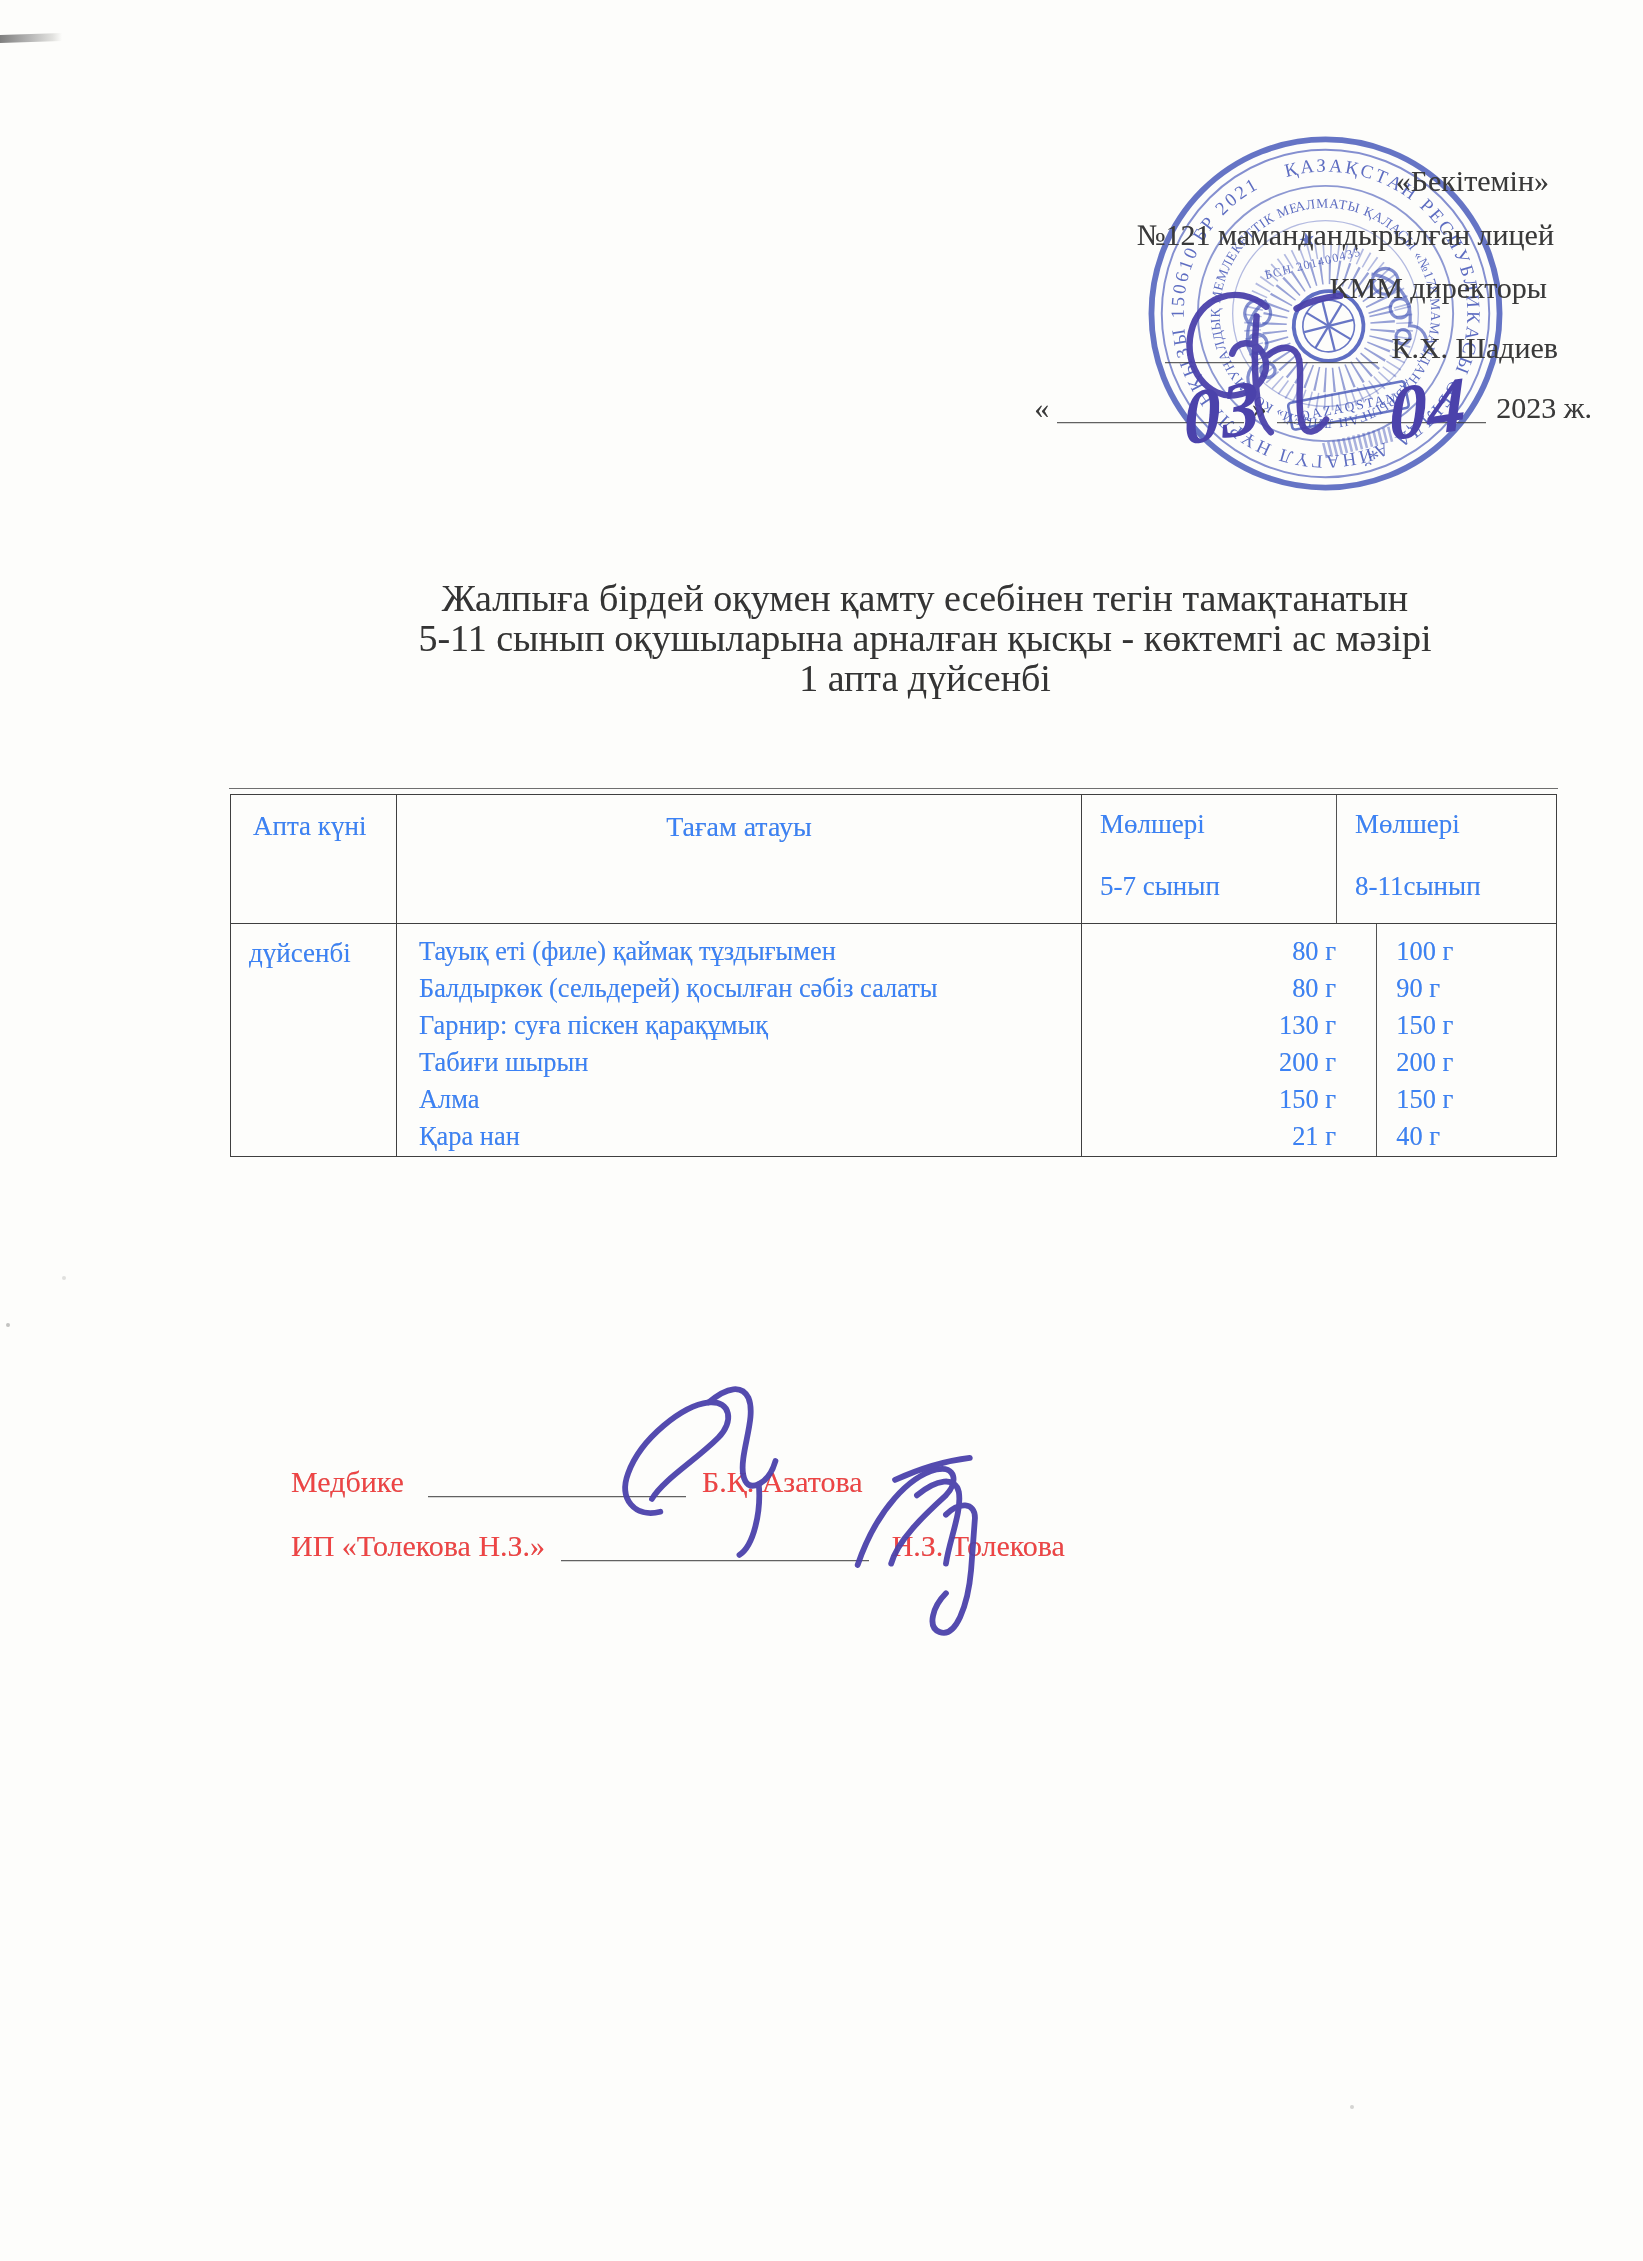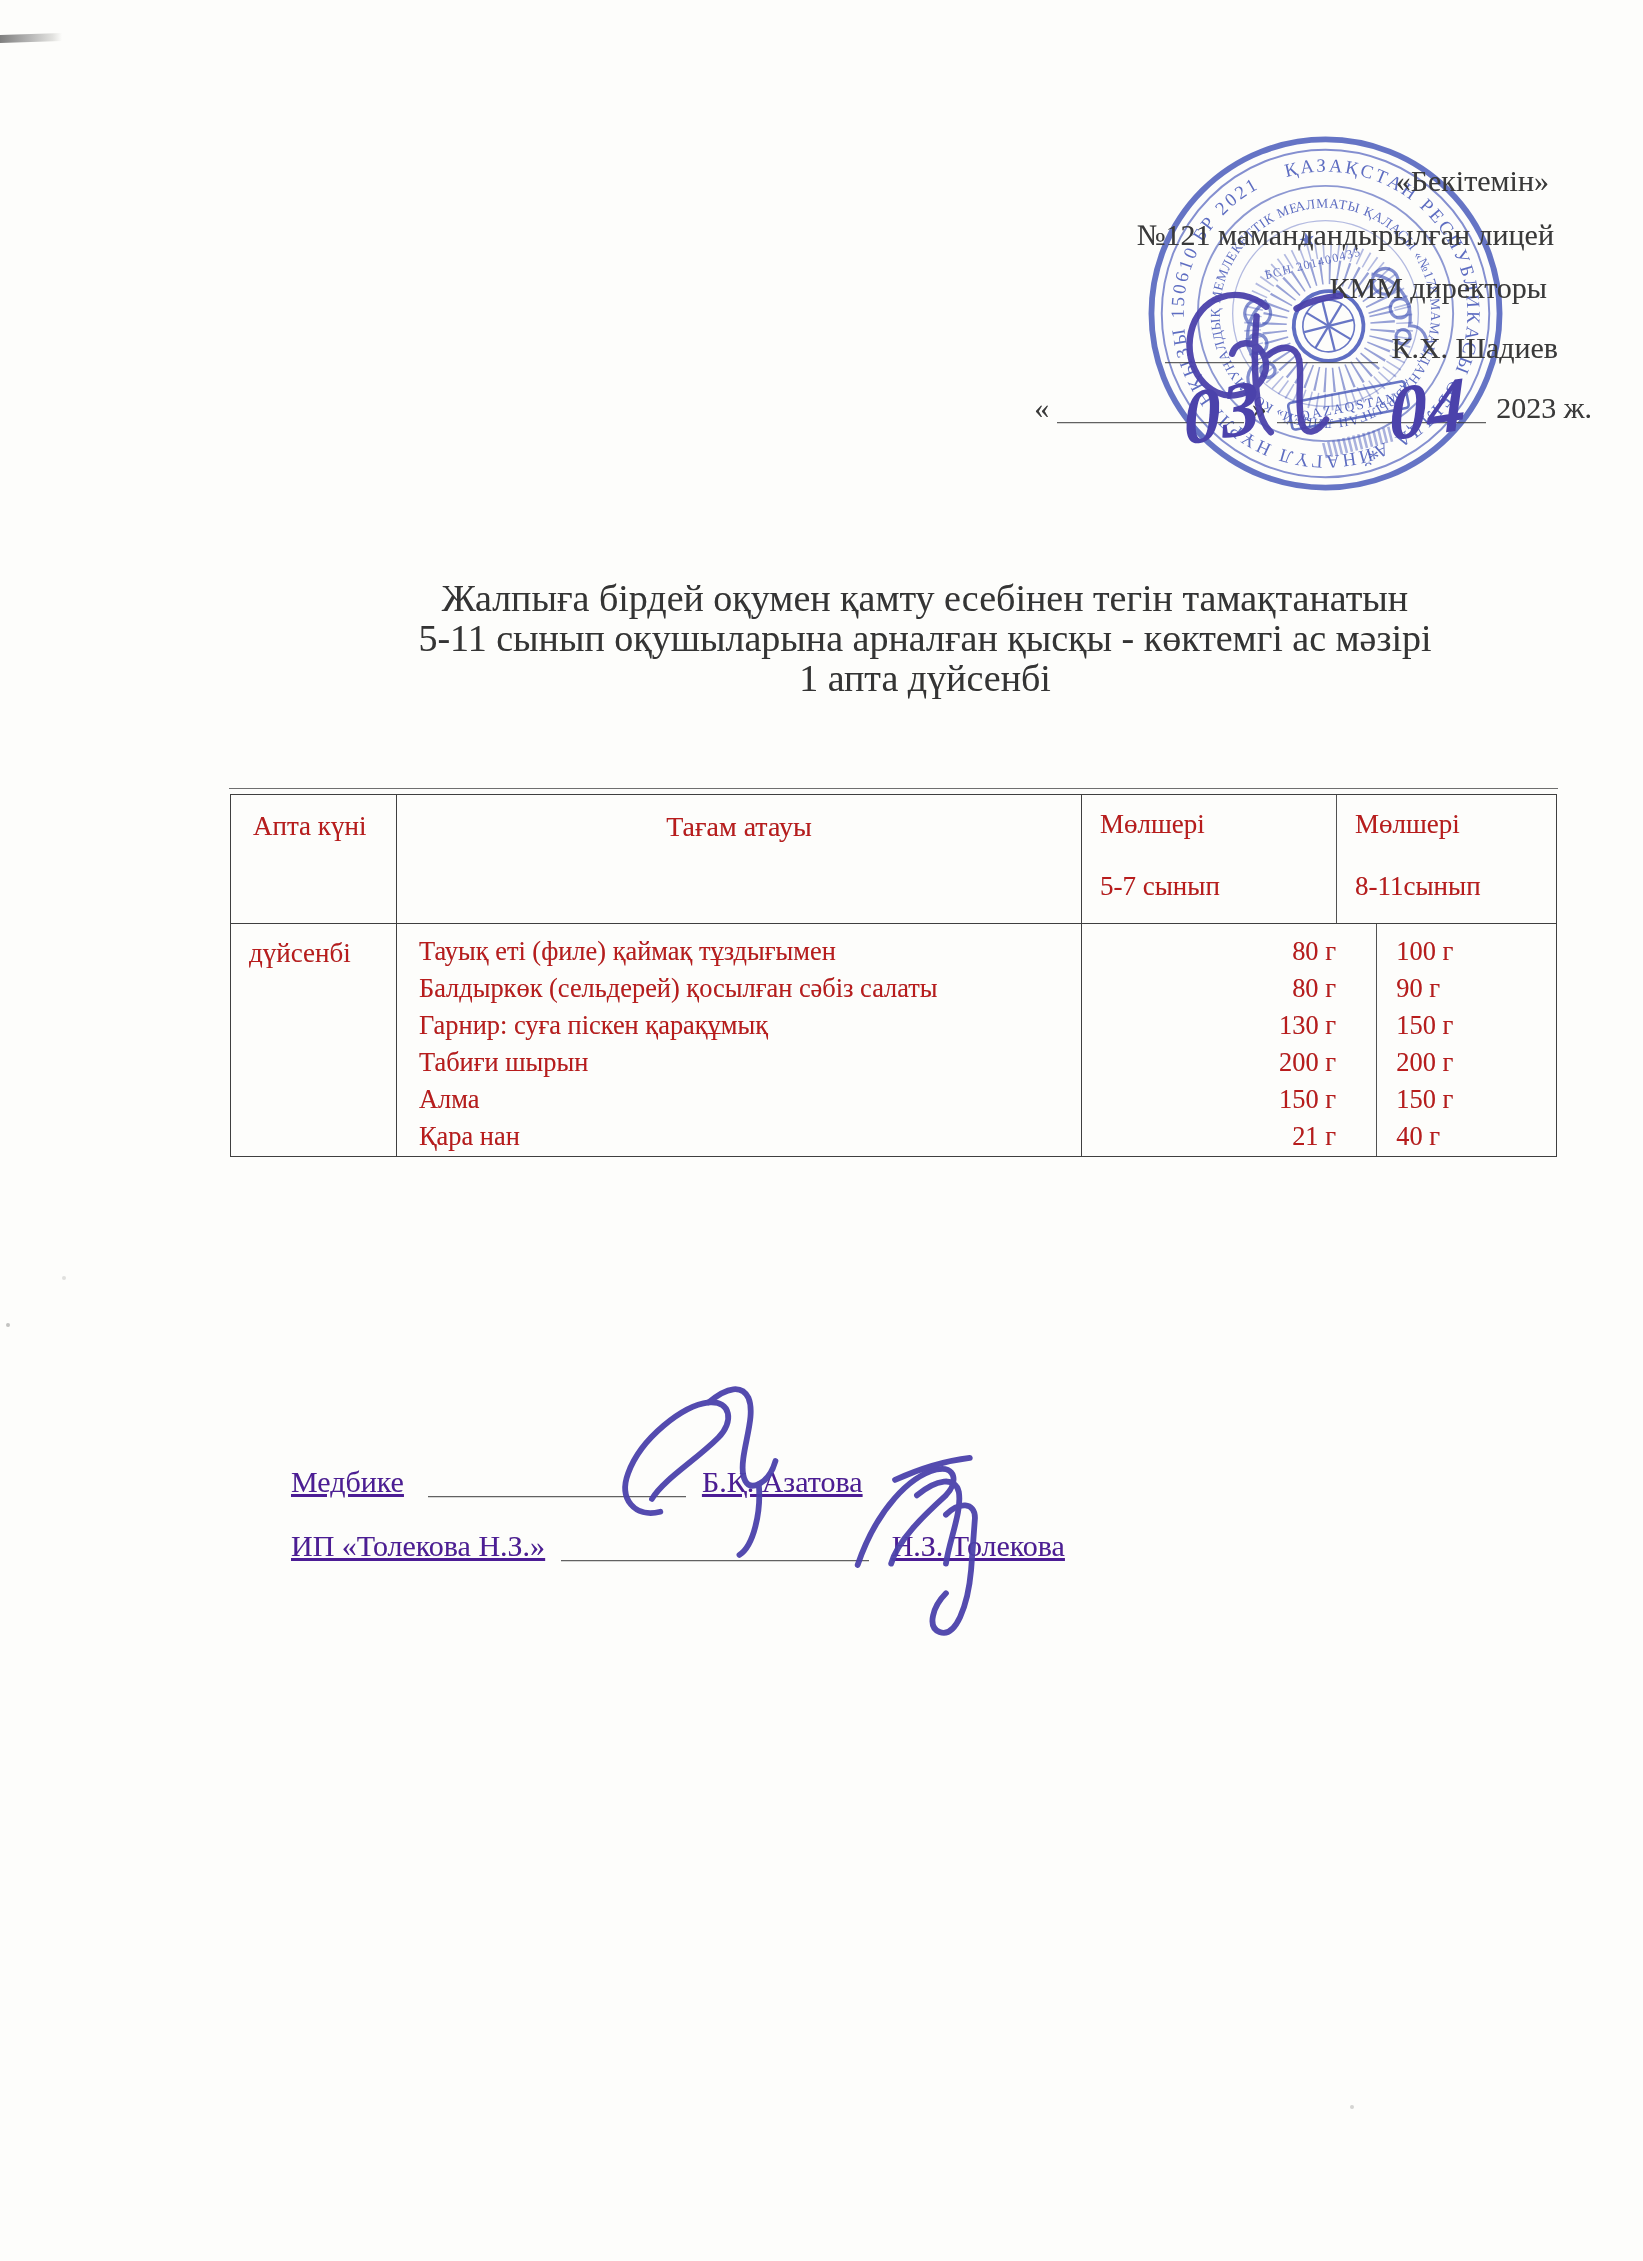--- a/index.html
+++ b/index.html
@@ -34,41 +34,41 @@
   .hand-digit{font-family:"Liberation Serif", serif; font-style:italic; font-weight:bold;}
 
   
   .title{position:absolute; left:232px; top:578px; width:1386px; text-align:center;
     font-size:38px; line-height:40px; color:#343434; text-shadow:0 0 0.6px rgba(60,60,60,.3);}
 
   
   .menu-table{position:absolute; left:230px; top:794px; width:1325px;
     border:1.9px solid #3f3f3f; display:grid;
     grid-template-columns:165px 685px 255px auto;
-    font-size:26.4px; color:#b91c1c; text-shadow:0 0 0.6px rgba(60,60,60,.3);}
+    font-size:26.4px; color:#3b82f6; text-shadow:0 0 0.6px rgba(60,60,60,.3);}
   .menu-table::before{content:""; position:absolute; left:-1.9px; right:-1.9px; top:-7px;
     border-top:1.9px solid #6f6f6f;}
   .mt-cell{border-left:1.9px solid #3f3f3f; box-sizing:border-box;}
   .mt-cell.first{border-left:none;}
   .mt-cell.thin{border-left-width:1.3px; border-left-color:#515151;}
   .mt-head{border-bottom:1.9px solid #3f3f3f; height:129px;}
   .h-apta{padding:15.5px 0 0 22px; font-size:27px;}
   .h-tagam{text-align:center; padding-top:15.5px; font-size:28px;}
   .h-molsheri{padding:14px 0 0 18px; font-size:27px;}
   .h-sub{margin-top:31px;}
   .mt-body{min-height:232px; padding-top:9px;}
   .b-day{padding:14px 0 0 18px; font-size:27px;}
   .dish-line,.val-line{line-height:37px;}
   .b-dishes{padding-left:22px;}
   .b-v57{padding-left:21px;text-align:right;}
   .b-v811{padding-left:19.3px;margin-left:40px;}
 
   
-  .sig-row{position:absolute; white-space:nowrap; font-size:30px; color:#4c1d95;
-    text-shadow:0 0 0.6px rgba(60,60,60,.3);text-decoration:underline;}
+  .sig-row{position:absolute; white-space:nowrap; font-size:30px; color:#ef4444;
+    text-shadow:0 0 0.6px rgba(60,60,60,.3);}
   .sigA{top:1465px; left:291px;}
   .sigB{top:1529px; left:291px;}
   .sb1{width:258px; margin-left:24.5px;}
   .sb2{width:308px; margin-left:15.5px;}
   .name-a{margin-left:15.5px;}
   .name-b{margin-left:23px;}
 </style>
 </head>
 <body>
 

